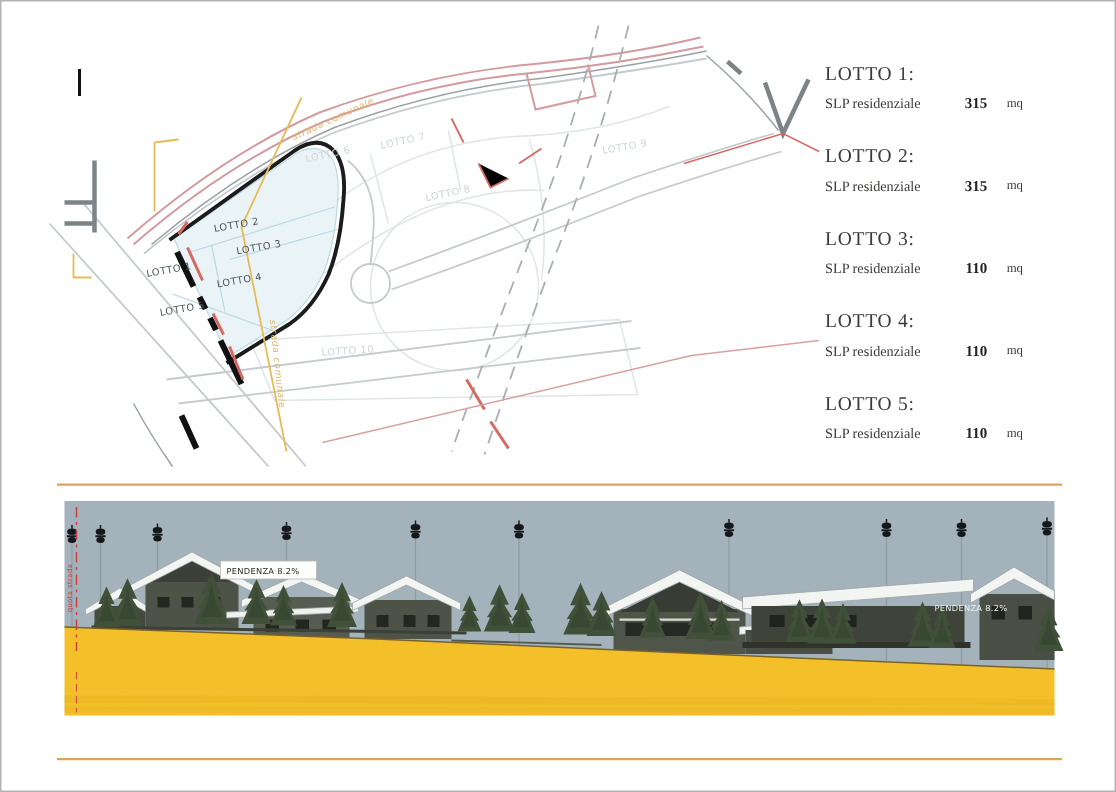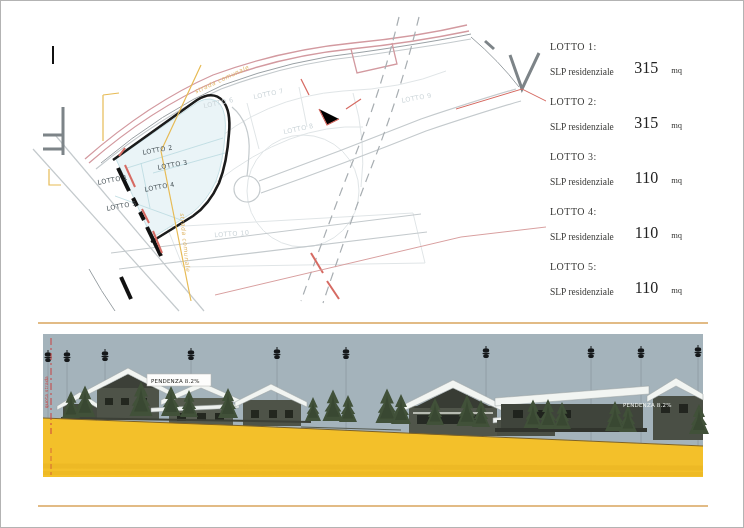--- a/index.html
+++ b/index.html
@@ -10,23 +10,23 @@
   }
   .cursor-mark{position:absolute;left:51px;top:45px;width:2px;height:18px;background:#111;}
   svg{position:absolute;left:0;}
   #plan-svg{top:0;}
   #elev-svg{top:315px;}
   .plan-label{font-family:"DejaVu Sans", sans-serif;font-size:6.5px;letter-spacing:.4px;fill:#4a555a;}
   .plan-label.faint{fill:#ccd5d9;}
   .road-label{font-family:"DejaVu Sans", sans-serif;font-size:6px;letter-spacing:.6px;fill:#dfb566;font-style:italic;}
   .legend{position:absolute;left:549px;top:40px;width:150px;color:#3a3a38;}
   .legend-entry{height:55px;}
-  .legend-title{font-size:10px;letter-spacing:.5px;margin:0 0 7px 0;}
+  .legend-title{font-size:13px;letter-spacing:.5px;margin:0 0 7px 0;}
   .slp-row{display:flex;align-items:flex-end;width:132px;font-size:9.5px;}
-  .slp-value{margin-left:auto;font-weight:normal;font-size:16px;color:#222;}
+  .slp-value{margin-left:auto;font-weight:bold;font-size:10px;color:#222;}
   .slp-unit{margin-left:13px;font-size:8.5px;position:relative;top:-2px;}
   .slope-text{font-family:"DejaVu Sans", sans-serif;font-size:5.5px;letter-spacing:.2px;}
   .datum-text{font-family:"DejaVu Sans", sans-serif;font-size:4.5px;fill:#c94040;letter-spacing:.3px;}
 </style>
 </head>
 <body>
 
 <div class="page">
 
   <div class="cursor-mark"></div>

